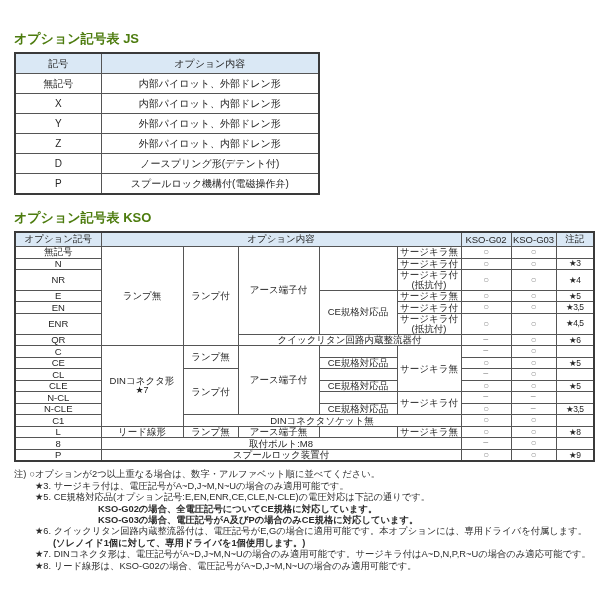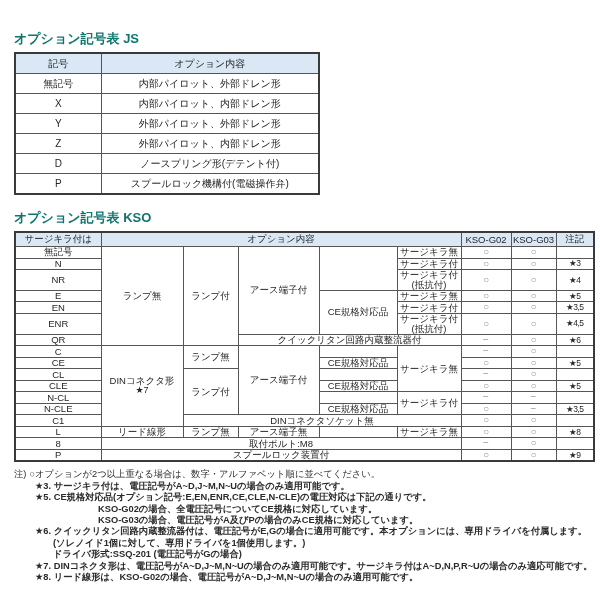--- a/index.html
+++ b/index.html
@@ -1,36 +1,36 @@
 <!DOCTYPE html>
 <html><head>
 <meta charset="utf-8">
 <style>
   html,body{margin:0;padding:0;}
   body{
     width:600px;height:600px;box-sizing:border-box;
     padding:30px 0 0 14px;background:#ffffff;color:#262626;
     font-family:"Liberation Sans","DejaVu Sans",sans-serif;
   }
-  .sec-title{font-size:13px;font-weight:bold;margin:0 0 4px 0;color:#0f766e;}
+  .sec-title{font-size:13px;font-weight:bold;margin:0 0 4px 0;color:#4d7c0f;}
   table{border-collapse:collapse;table-layout:fixed;}
   .tbl{border:2px solid #3a3a3a;}
   .tbl th,.tbl td{border:1px solid #555;text-align:center;vertical-align:middle;overflow:hidden;}
   .tbl th{background:#dae8f5;font-weight:normal;}
   .js-tbl{width:304px;font-size:10px;margin-bottom:14px;}
   .js-tbl th,.js-tbl td{height:19px;padding:0 3px;}
   .kso-tbl{width:579px;font-size:9.5px;}
   .kso-tbl th{height:13px;padding:0 1px;}
   .kso-tbl td{height:10px;padding:0 1px;line-height:1.05;}
   .sym{color:#999;font-size:10px;}
   .star{font-size:8.5px;letter-spacing:-0.5px;}
   .tstar{display:block;font-size:9px;}
   .notes{margin-top:7px;font-size:9.3px;line-height:11.4px;color:#2b2b2b;}
   .nline{white-space:nowrap;}
-  .i1{padding-left:21px;font-weight:bold;}
+  .i1{padding-left:21px;}
   .i2{padding-left:39px;font-weight:bold;}
   .i3{padding-left:84px;font-weight:bold;}
   .nlabel{margin-right:3px;}
 </style>
 </head>
 <body>
 
 <h2 class="sec-title">オプション記号表 JS</h2>
 
 <table class="tbl js-tbl">
@@ -79,21 +79,21 @@
       <col style="width:55px">
       <col style="width:81px">
     <col style="width:78px">
       <col style="width:64px">
       <col style="width:50px">
       <col style="width:45px">
       <col style="width:38px">
   </colgroup>
   <tbody>
       <tr>
-    <th>サージキラ付は</th>
+    <th>オプション記号</th>
     <th colspan="5">オプション内容</th>
     <th>KSO-G02</th>
     <th>KSO-G03</th>
     <th>注記</th>
   </tr>
 
   <tr>
     <td>無記号</td>
     <td rowspan="7">ランプ無</td>
     <td rowspan="7">ランプ付</td>
@@ -233,17 +233,16 @@
   </table>
 
 <div class="notes">
   <div class="nline"><span class="nlabel">注)</span><span>○オプションが2つ以上重なる場合は、数字・アルファベット順に並べてください。</span></div>
   <div class="nline i1">★3. サージキラ付は、電圧記号がA~D,J~M,N~Uの場合のみ適用可能です。</div>
   <div class="nline i1">★5. CE規格対応品(オプション記号:E,EN,ENR,CE,CLE,N-CLE)の電圧対応は下記の通りです。</div>
   <div class="nline i3">KSO-G02の場合、全電圧記号についてCE規格に対応しています。</div>
   <div class="nline i3">KSO-G03の場合、電圧記号がA及びPの場合のみCE規格に対応しています。</div>
   <div class="nline i1">★6. クイックリタン回路内蔵整流器付は、電圧記号がE,Gの場合に適用可能です。本オプションには、専用ドライバを付属します。</div>
   <div class="nline i2">(ソレノイド1個に対して、専用ドライバを1個使用します。)</div>
-  <div class="nline i2">ドライバ形式:SSQ-201 (電圧記号がGの場合)</div>
   <div class="nline i1">★7. DINコネクタ形は、電圧記号がA~D,J~M,N~Uの場合のみ適用可能です。サージキラ付はA~D,N,P,R~Uの場合のみ適応可能です。</div>
   <div class="nline i1">★8. リード線形は、KSO-G02の場合、電圧記号がA~D,J~M,N~Uの場合のみ適用可能です。</div>
 
 </div>
 
 </body></html>

